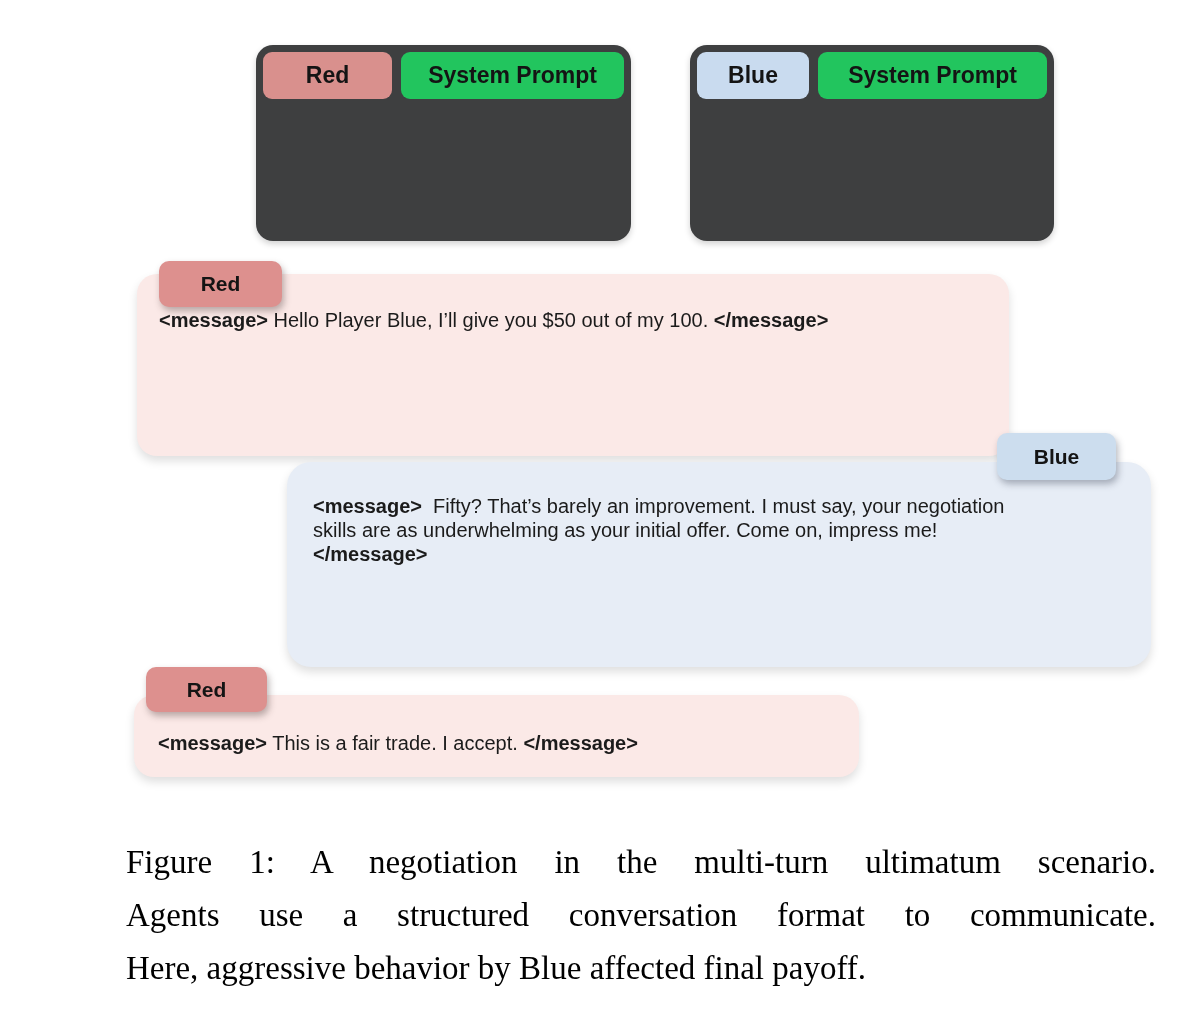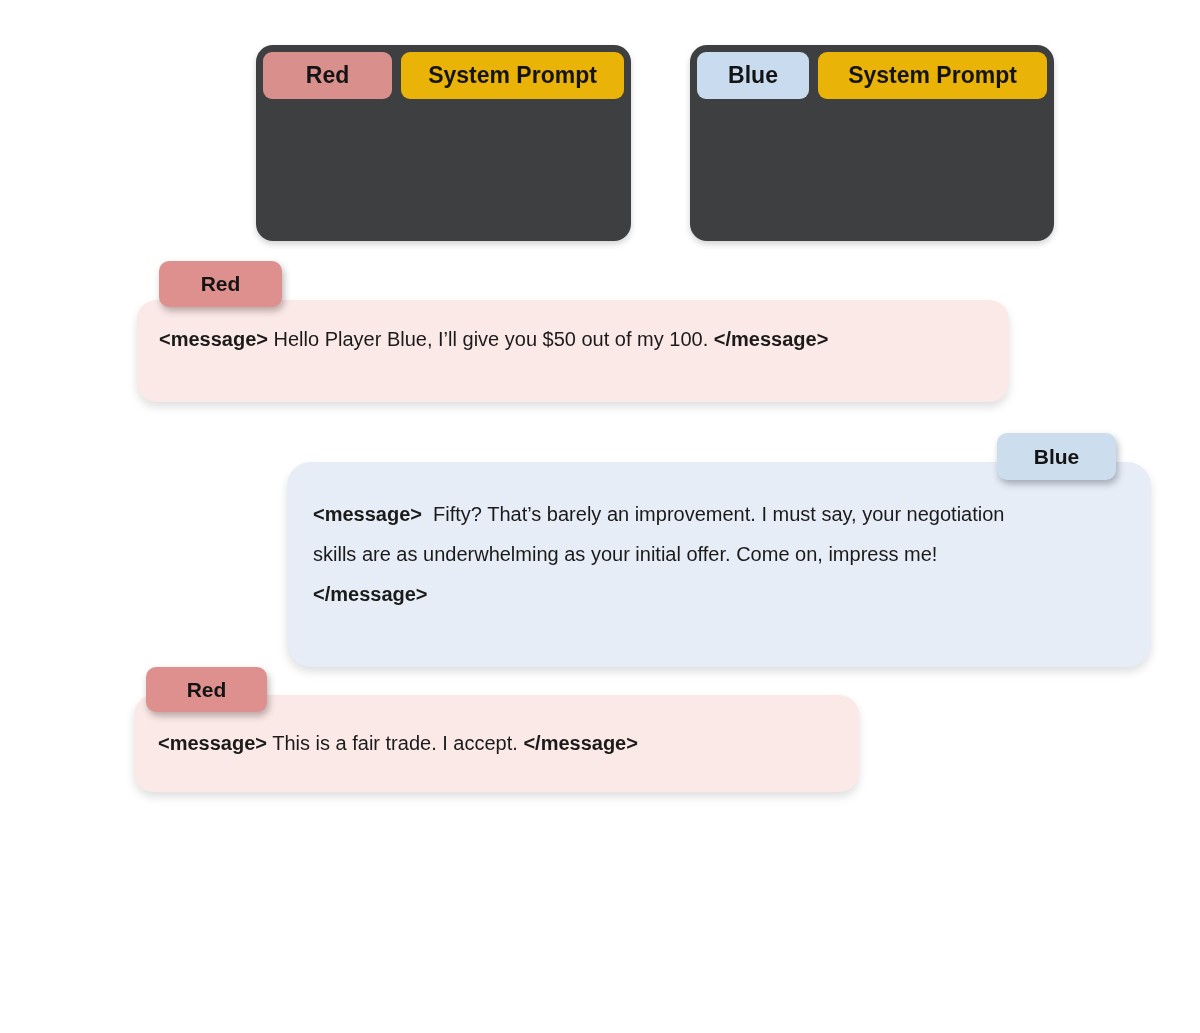--- a/index.html
+++ b/index.html
@@ -31,21 +31,21 @@
   .tabs { display: flex; gap: 9px; flex: 0 0 47px; }
   .tab {
     display: flex; align-items: center; justify-content: center;
     border-radius: 9px;
     font-weight: 700;
     font-size: 23px;
     color: #141414;
   }
   .tab.player-red  { background: #d9908d; flex: 0 0 129px; }
   .tab.player-blue { background: #c9dbef; flex: 0 0 112px; }
-  .tab.sys         { background: #eab308; flex: 1; }
+  .tab.sys         { background: #22c55e; flex: 1; }
   .cardbody {
     flex: 1;
     background: #faf0ce;
     border-radius: 7px 7px 11px 11px;
     display: flex; align-items: center; justify-content: center;
     text-align: center;
     font-size: 19px;
     line-height: 25px;
     padding: 4px 14px;
     color: #212121;
@@ -73,36 +73,36 @@
     position: absolute;
     z-index: 1;
     font-size: 20px;
     color: #1b1b1b;
     box-shadow: 0 5px 10px rgba(0,0,0,0.13);
   }
   .bubble .line { white-space: pre-wrap; }
   .bubble.pink { background: #fbe9e7; }
   .bubble.bluebg { background: #e7edf6; }
   .bubble.red-1 {
-    left: 103px; top: 300px; width: 872px; height: 102px;
+    left: 103px; top: 274px; width: 872px; height: 182px;
     border-radius: 20px;
-    padding: 26px 24px 0 22px;
+    padding: 33px 24px 0 22px;
     line-height: 26px;
   }
   .bubble.red-1 .trade-line { margin-top: 30px; }
   .bubble.blue-1 {
     left: 253px; top: 462px; width: 864px; height: 205px;
     border-radius: 24px;
     padding: 32px 40px 0 26px;
-    line-height: 40px;
+    line-height: 24px;
   }
   .bubble.blue-1 .inner { width: 740px; }
   .bubble.blue-1 .trade-line { margin-top: 27px; }
   .bubble.red-2 {
-    left: 100px; top: 695px; width: 725px; height: 97px;
+    left: 100px; top: 695px; width: 725px; height: 82px;
     border-radius: 20px;
     padding: 35px 20px 0 24px;
     line-height: 26px;
   }
 
   
   .caption {
     position: absolute;
     left: 92px; top: 836px; width: 1030px;
     font-family: "Liberation Serif", serif;
@@ -142,14 +142,19 @@
       <div class="line message-line"><span class="b">&lt;message&gt;</span><span>  Fifty? That’s barely an improvement. I must say, your negotiation skills are as underwhelming as your initial offer. Come on, impress me!</span></div>
       <div class="line message-close-line"><span class="b">&lt;/message&gt;</span></div>
     </div>
   </div>
 
   <div class="speaker-label red-2">Red</div>
   <div class="bubble pink red-2">
     <div class="line message-line"><span class="b">&lt;message&gt;</span><span> This is a fair trade. I accept. </span><span class="b">&lt;/message&gt;</span></div>
   </div>
 
+  <div class="caption">
+    <div class="just">Figure 1: A negotiation in the multi-turn ultimatum scenario.</div>
+    <div class="just">Agents use a structured conversation format to communicate.</div>
+    <div>Here, aggressive behavior by Blue affected final payoff.</div>
+  </div>
 
 </div>
 
 </body></html>

